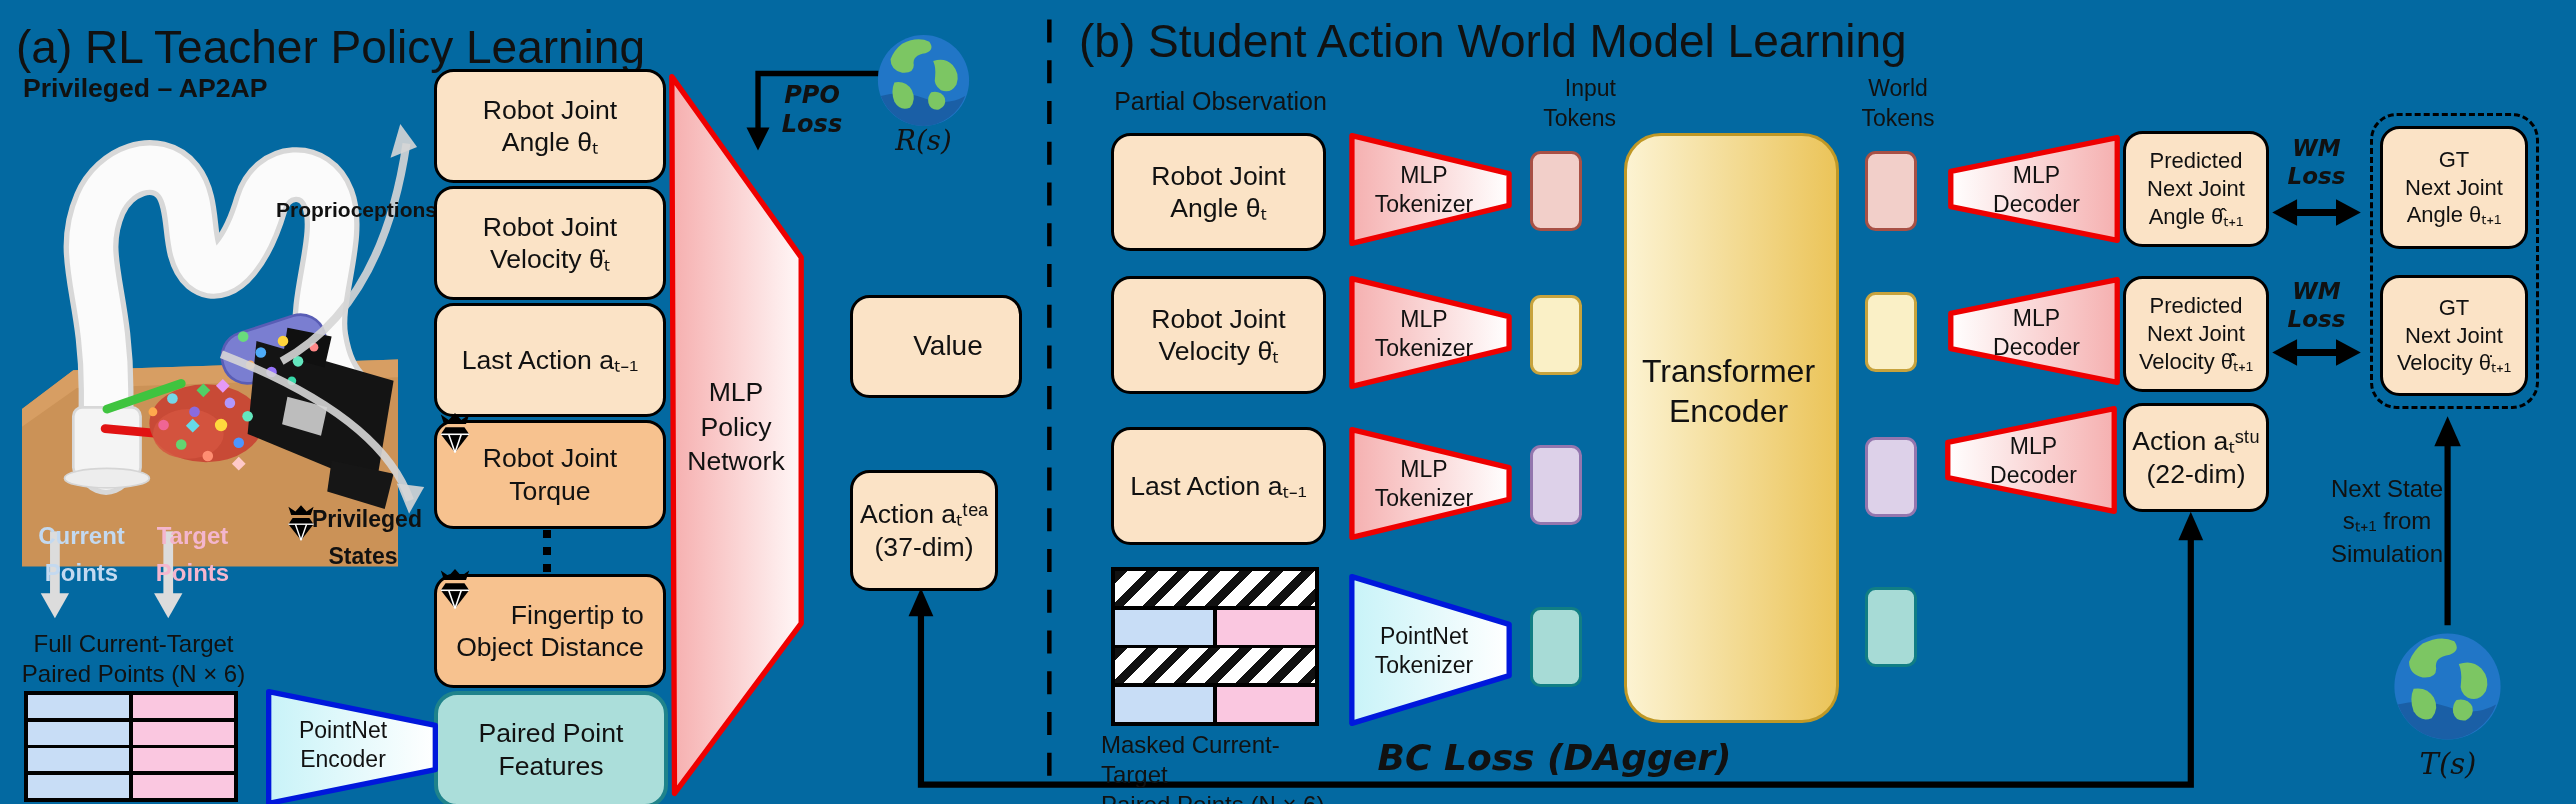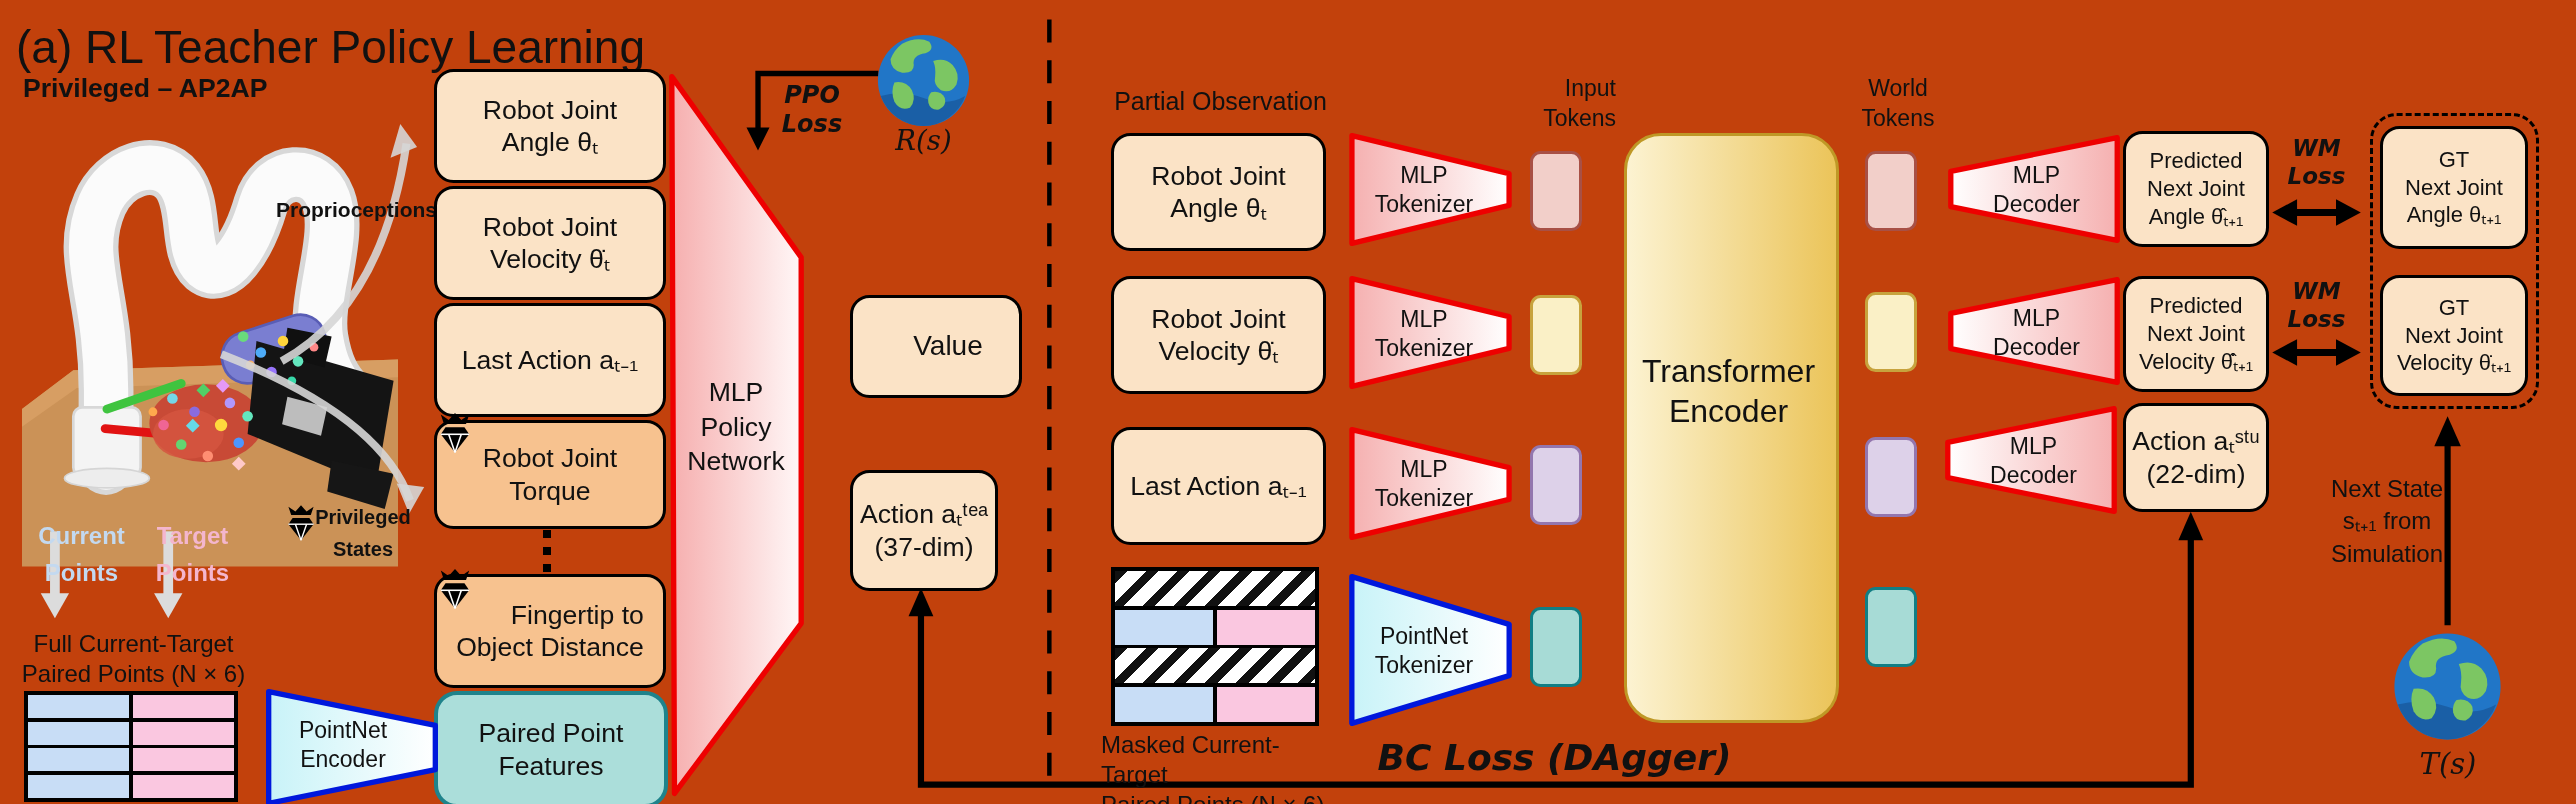--- a/index.html
+++ b/index.html
@@ -1,16 +1,16 @@
 <!DOCTYPE html>
 <html style="font-size:14px"><head>
 <meta charset="utf-8">
 <style>
   html,body{margin:0;padding:0;background:#fff;}
-  #canvas{position:relative;width:2576px;height:805px;background:#c2410c;overflow:hidden;
+  #canvas{position:relative;width:2576px;height:805px;background:#0369a1;overflow:hidden;
           font-family:"Liberation Sans",sans-serif;color:#111;}
   .abs{position:absolute;}
   .lbl{position:absolute;white-space:pre-line;text-align:center;}
   .box{position:absolute;border:3.5px solid #000;border-radius:19.5px;background:#FBE3C6;
        display:flex;align-items:center;justify-content:center;text-align:center;
        white-space:pre-line;font-size:26.6px;line-height:1.22;}
   .box.orange{background:#F7C28F;}
   .box.teal{background:#ABDEDA;border:4.4px solid #1F838B;border-radius:23px;}
   .box.small{font-size:22px;line-height:1.26;}
   .token{position:absolute;width:46px;height:74px;border-radius:10.6px;border:3.5px solid;}
@@ -111,21 +111,21 @@
     <polygon points="2749,504 2779,504 2764,470" fill="#000"></polygon>
   </svg>
 
   <div class="title" style="left:16px;top:19.5px;">(a) RL Teacher Policy Learning</div>
   <div class="lbl" style="left:23px;top:73px;font-size:26.6px;font-weight:bold;text-align:left;">Privileged – AP2AP</div>
 
   <div class="lbl" style="left:35px;top:517px;width:93px;font-size:24px;font-weight:bold;color:#C3D9F0;line-height:1.55;">Current
 Points</div>
   <div class="lbl" style="left:146px;top:517px;width:93px;font-size:24px;font-weight:bold;color:#F4B6CE;line-height:1.55;">Target
 Points</div>
-  <div class="lbl" style="left:312px;top:501px;width:102px;font-size:20px;font-weight:bold;line-height:1.6;">Privileged
+  <div class="lbl" style="left:312px;top:501px;width:102px;font-size:23px;font-weight:bold;line-height:1.6;">Privileged
 States</div>
   <svg class="abs" style="left:287px;top:505px;" width="28" height="37" viewBox="0 0 40 52">
     <path d="M6,14 L2,2 L12,9 L20,0 L28,9 L38,2 L34,14 Z" fill="#000"></path>
     <path d="M8,18 L32,18 L38,27 L20,50 L2,27 Z" fill="#000"></path>
     <line x1="2" y1="27" x2="38" y2="27" stroke="#fff" stroke-width="2"></line>
     <line x1="12" y1="27" x2="20" y2="50" stroke="#fff" stroke-width="2"></line>
     <line x1="28" y1="27" x2="20" y2="50" stroke="#fff" stroke-width="2"></line>
   </svg>
   <div class="lbl" style="left:276px;top:198px;width:151px;font-size:21px;font-weight:bold;">Proprioceptions</div>
 
@@ -210,20 +210,21 @@
     <path d="M60,30 q12,-4 20,4 q8,9 4,20 q-6,10 -16,6 q-8,-5 -6,-14 q1,-9 -2,-16 Z" fill="#7CC663"></path>
     <path d="M20,52 q12,-2 18,8 q5,10 -2,18 q-10,4 -16,-6 q-4,-11 0,-20 Z" fill="#7CC663"></path>
     <path d="M58,62 q10,-2 14,6 q2,8 -6,12 q-9,1 -11,-7 q-1,-7 3,-11 Z" fill="#7CC663"></path>
   </svg>
   <div class="lbl serifmath" style="left:883px;top:124px;width:81px;font-size:27.5px;">R(s)</div>
 
   <div class="box" style="left:850px;top:295px;width:142px;height:97px;font-size:28px;padding-left:24px;">Value</div>
   <div class="box" style="left:850px;top:470px;width:142px;height:115px;">Action aₜᵗᵉᵃ
 (37-dim)</div>
 
+  <div class="title" style="left:1079px;top:14px;">(b) Student Action World Model Learning</div>
   <div class="lbl" style="left:1114px;top:87px;width:213px;font-size:25px;">Partial Observation</div>
   <div class="lbl" style="left:1510px;top:74px;width:106px;font-size:23px;line-height:1.3;text-align:right;">Input
 Tokens</div>
   <div class="lbl" style="left:1845px;top:74px;width:106px;font-size:23px;line-height:1.3;">World
 Tokens</div>
 
   <div class="box" style="left:1111px;top:133px;width:209px;height:112px;">Robot Joint
 Angle θₜ</div>
   <div class="box" style="left:1111px;top:276px;width:209px;height:112px;">Robot Joint
 Velocity θ̇ₜ</div>

